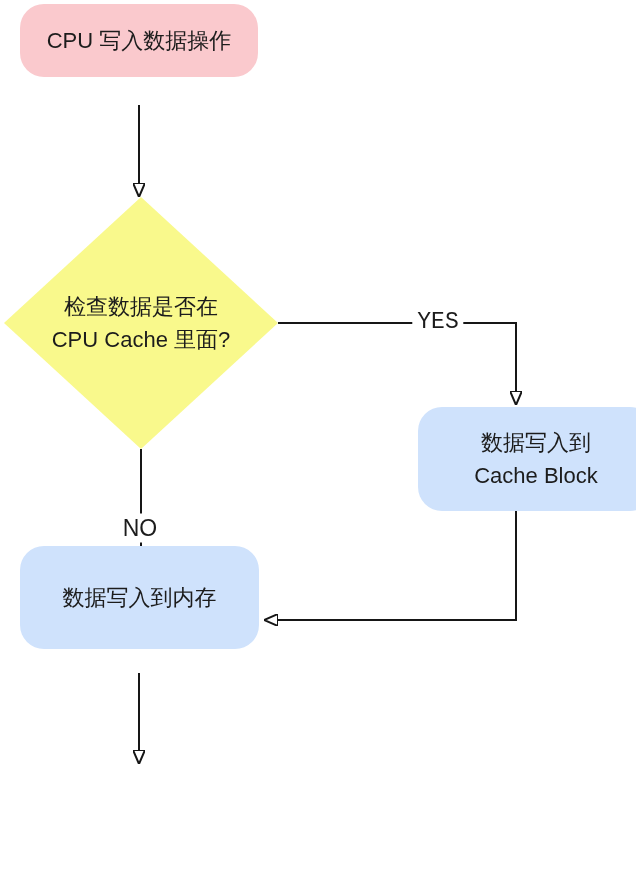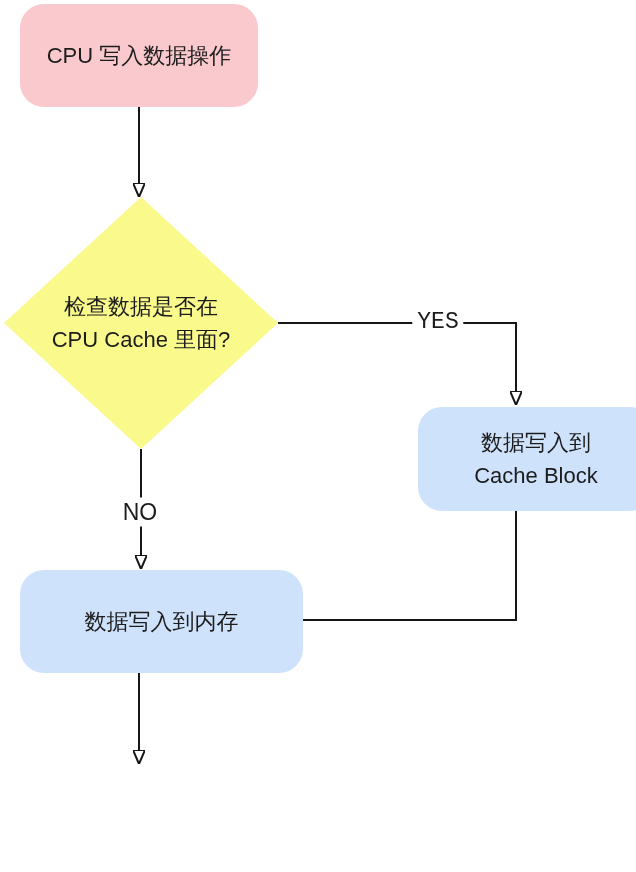--- a/index.html
+++ b/index.html
@@ -34,36 +34,36 @@
     font-size: 22px;
     line-height: 1.5;
     white-space: pre-line;
   }
   .rounded {
     border-radius: 24px;
   }
   .diamond {
     clip-path: polygon(50% 0%, 100% 50%, 50% 100%, 0% 50%);
   }
-  .node-start  { left: 20px;  top: 4px;   width: 238px; height: 103px; }
+  .node-start  { left: 20px;  top: 4px;   width: 238px; height: 73px; }
   .node-decide { left: 4px;   top: 197px; width: 274px; height: 252px; }
   .node-cache  { left: 398px; top: 407px; width: 236px; height: 104px; margin-left: 20px; }
-  .node-memory { left: 20px;  top: 570px; width: 283px; height: 103px; }
+  .node-memory { left: 20px;  top: 546px; width: 239px; height: 103px; }
   .node-done   { left: 21px;  top: 766px; width: 239px; height: 104px; }
   .edge-label {
     position: absolute;
     background: #ffffff;
     color: #1c1c1c;
     font-size: 23px;
     line-height: 1;
     padding: 3px 5px;
     transform: translate(-50%, -50%);
   }
   .label-yes { left: 438px; top: 322px; font-family: Liberation Mono, monospace; }
-  .label-no  { left: 140px; top: 512px; }
+  .label-no  { left: 140px; top: 528px; }
 </style>
 </head>
 <body>
 
 <div class="canvas">
 
   <svg class="connectors" viewBox="0 0 636 872" xmlns="http://www.w3.org/2000/svg">
     <defs>
       <marker id="arrow" markerUnits="userSpaceOnUse" markerWidth="14" markerHeight="12" refX="1" refY="6" orient="auto">
         <path d="M0,0 L14,6 L0,12 Z" fill="#161616" stroke="none"></path>

